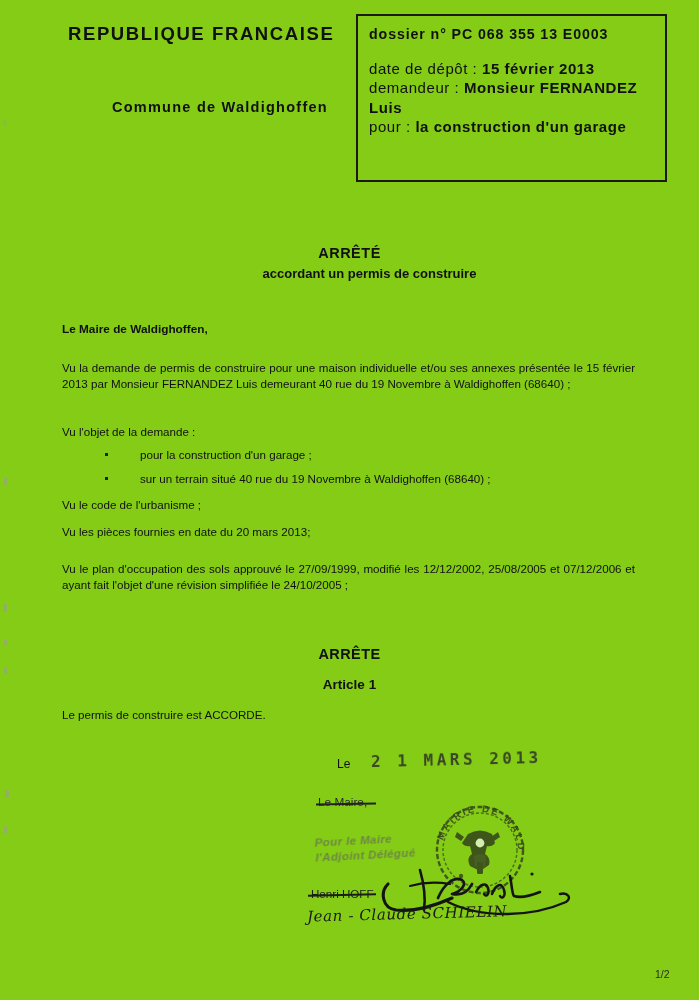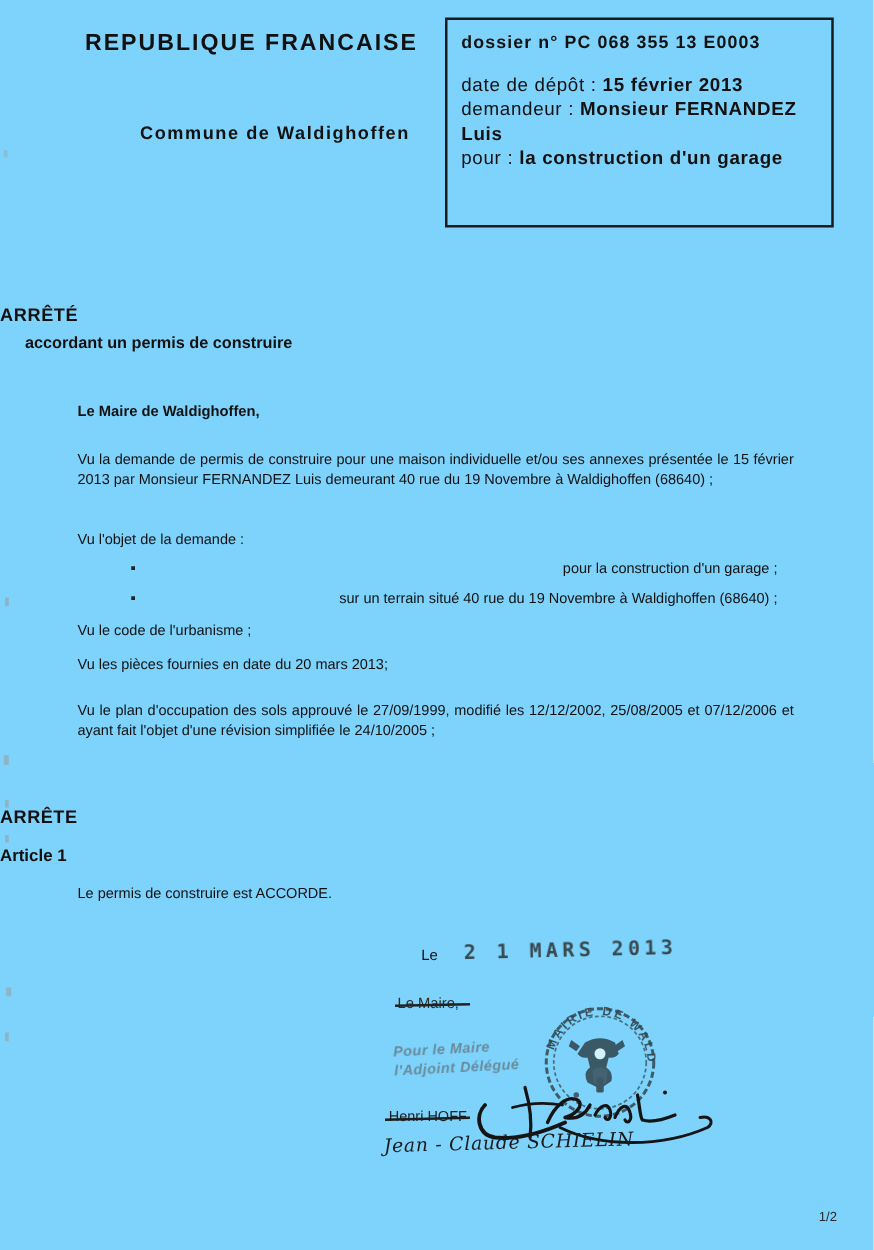--- a/index.html
+++ b/index.html
@@ -14,21 +14,21 @@
     overflow: hidden;
     font-family: "Liberation Sans", sans-serif;
     color: #111111;
     -webkit-font-smoothing: antialiased;
   }
 
   
   #page {
     position: absolute;
     inset: 0;
-    background: #7dd3fc;
+    background: #84cc16;
   }
 
   
   .scan-mark {
     position: absolute;
     background: #9a9a9a;
     opacity: .55;
   }
 
   
@@ -73,20 +73,21 @@
     margin-bottom: 14px;
   }
   #dossier-box .lbl { font-weight: normal; }
   #dossier-box .val { font-weight: bold; }
   #dossier-box .wrapline { white-space: normal; }
 
   
   .center-title {
     position: absolute;
     width: 100%;
+    text-align: center;
     font-weight: bold;
   }
   #title-arrete       { top: 245px; font-size: 14.5px; letter-spacing: .5px; }
   #title-sub1         { top: 266px; font-size: 13px; padding-left: 20px; }
   #title-sub2         { top: 282px; font-size: 13px; }
   #title-arrete-verb  { top: 646px; font-size: 14.5px; letter-spacing: .4px; }
   #title-article      { top: 677px; font-size: 13.5px; }
 
   
   .body-text {
@@ -121,21 +122,20 @@
     list-style: none;
     margin: 0;
     padding: 0;
   }
   .bullet-list li {
     position: relative;
     font-size: 11.6px;
     line-height: 15.5px;
     padding-left: 78px;
     margin-bottom: 8px;
-    text-align: right;
   }
   .bullet-list li .dot {
     position: absolute;
     left: 43px;
     top: 6px;
     width: 3px;
     height: 3px;
     background: #222;
   }
 

